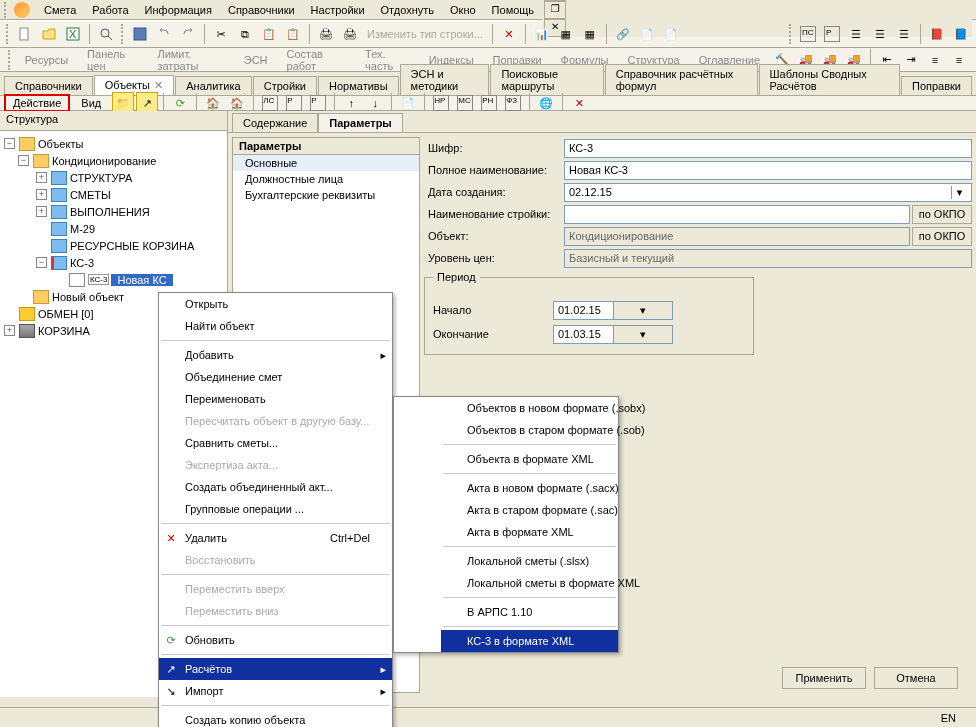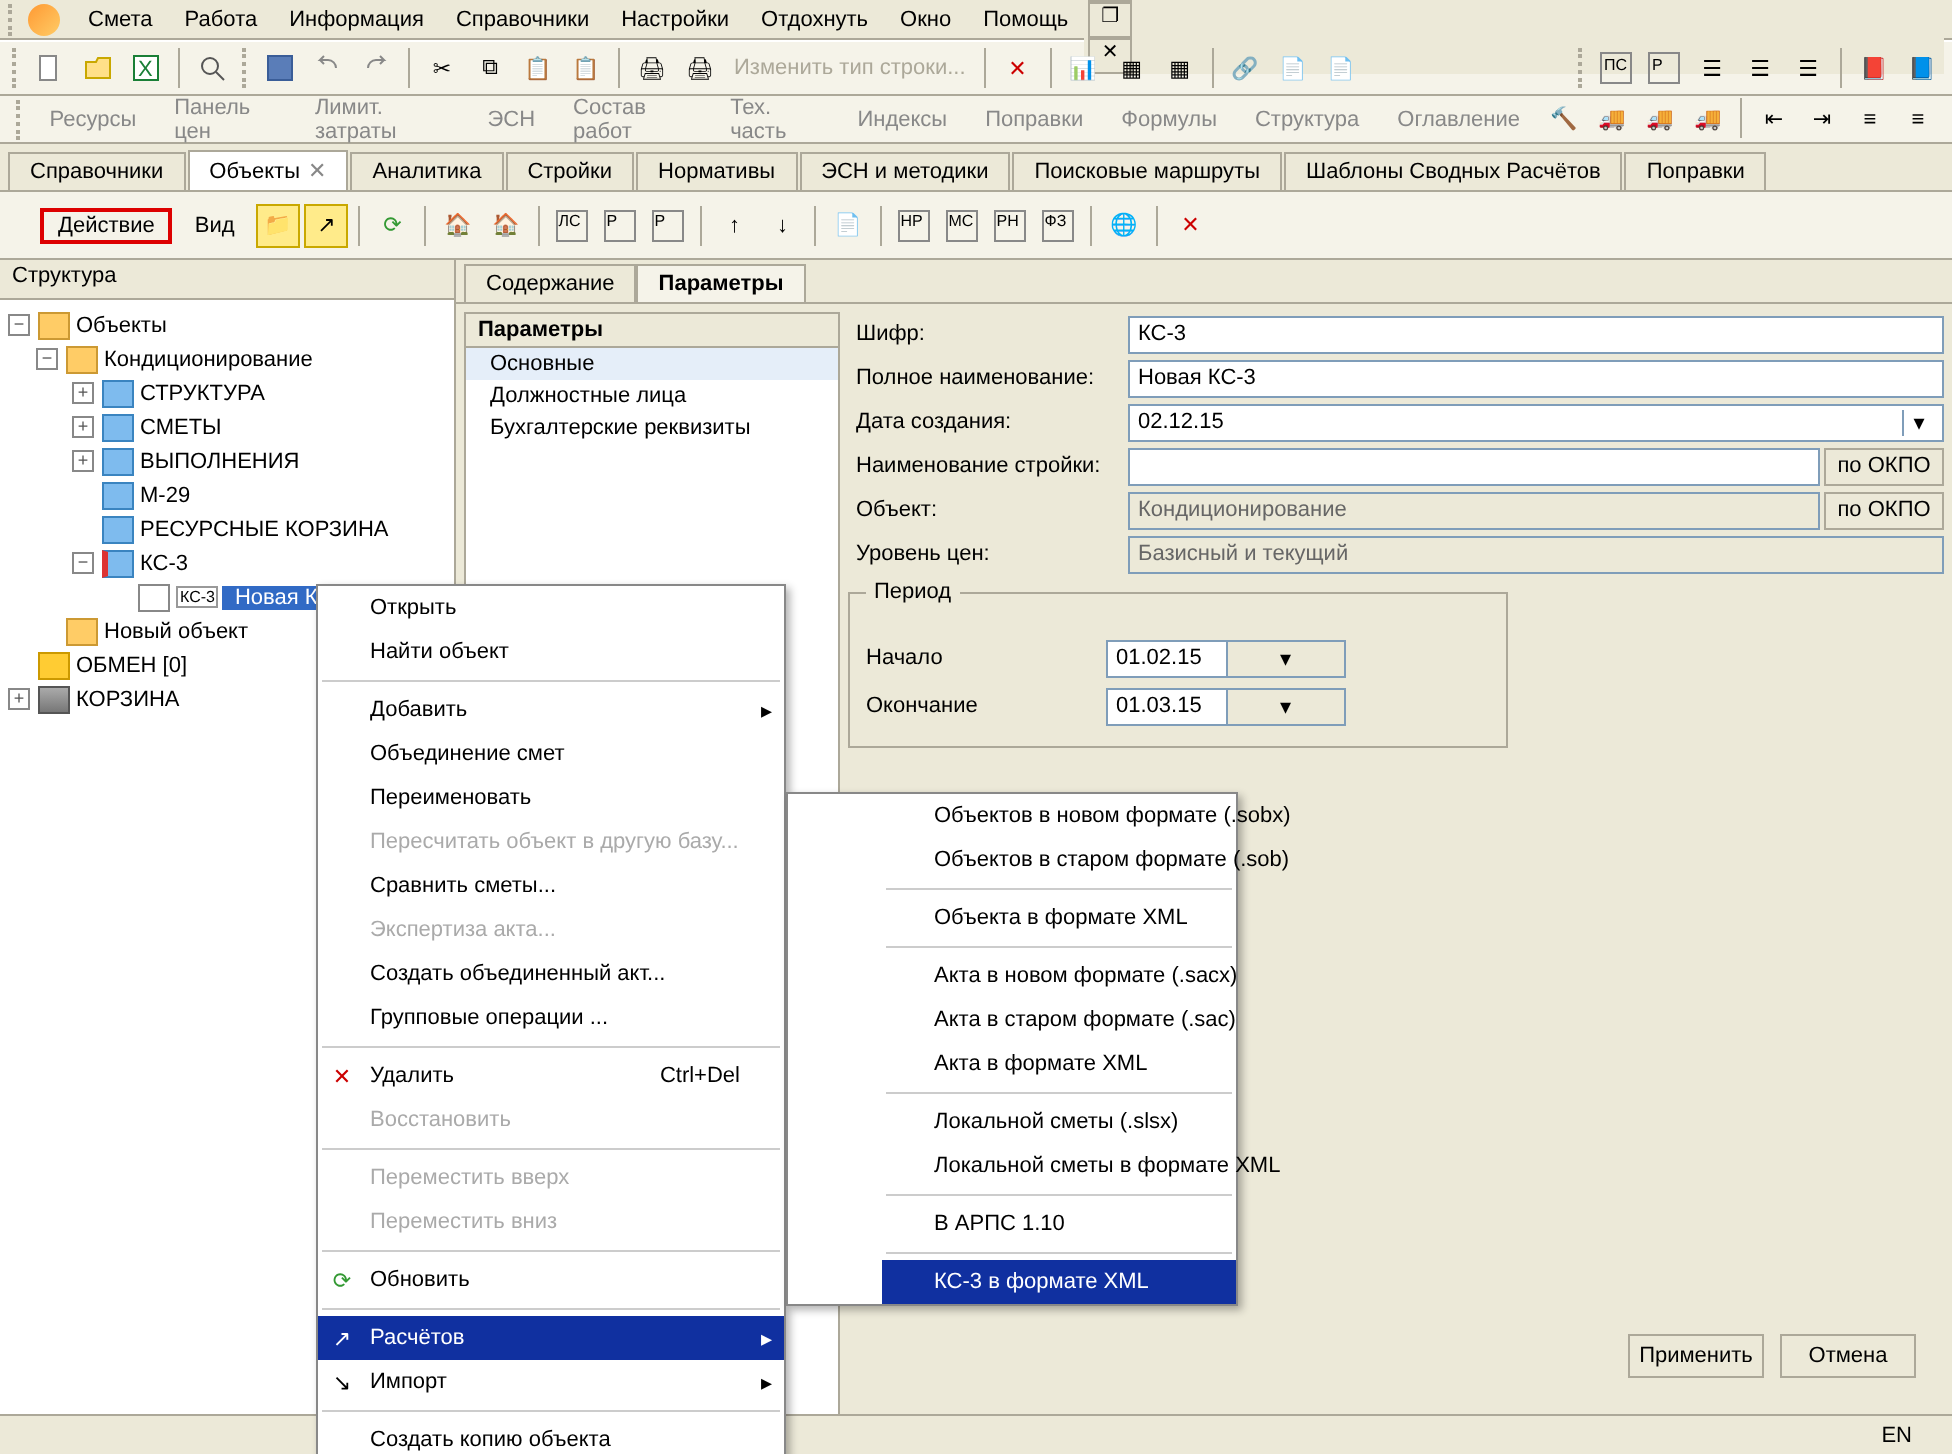--- a/index.html
+++ b/index.html
@@ -21,21 +21,21 @@
 .tlabel.disabled { color: #aca899; }
 
 .toolbar2 { height: 24px; background: #f5f3e9; border-bottom: 1px solid #aca899; display: flex; align-items: center; padding: 0 6px; gap: 3px; }
 .tab2 { padding: 3px 8px; color: #888; cursor: default; }
 
 .tabstrip { height: 24px; background: #ece9d8; border-bottom: 1px solid #aca899; display: flex; align-items: flex-end; padding: 0 4px; gap: 1px; }
 .tab { padding: 3px 10px; border: 1px solid #aca899; border-bottom: none; background: #ece9d8; }
 .tab.active { background: #fff; }
 .tab-x { margin-left: 4px; color: #888; cursor: default; }
 
-.actionbar { height: 34px; background: #f5f3e9; border-bottom: 1px solid #aca899; display: flex; align-items: center; padding: 0 20px; gap: 2px; }
+.actionbar { height: 15px; background: #f5f3e9; border-bottom: 1px solid #aca899; display: flex; align-items: center; padding: 0 4px; gap: 2px; }
 .actionbar .action { padding: 2px 8px; border: 1px solid transparent; }
 .actionbar .action.hl { border: 2px solid #d00; padding: 1px 7px; }
 .ybtn { width: 22px; height: 22px; background: #ffeb8a; border: 1px solid #c9a800; display: flex; align-items: center; justify-content: center; }
 
 .main { display: flex; height: 586px; }
 .left { width: 228px; border-right: 1px solid #aca899; display: flex; flex-direction: column; background: #fff; position: relative; }
 .left-head { height: 20px; background: #ece9d8; border-bottom: 1px solid #aca899; padding: 2px 6px; }
 .tree { flex: 1; overflow: auto; padding: 4px 0; }
 .tree-node { display: flex; align-items: center; height: 17px; padding-left: 4px; white-space: nowrap; }
 .tree-node .toggle { width: 11px; height: 11px; border: 1px solid #888; text-align: center; line-height: 8px; font-size: 9px; margin-right: 4px; color: #555; }
@@ -68,21 +68,21 @@
 .form-row .dd { width: 16px; border-left: 1px solid #7f9db9; text-align: center; }
 .fieldset { border: 1px solid #aca899; margin-top: 8px; padding: 8px; }
 .fieldset .legend { position: relative; top: -15px; background: #ece9d8; padding: 0 4px; display: inline-block; }
 .fieldset .fs-row { display: flex; align-items: center; height: 24px; }
 .fieldset .fs-row .lbl { width: 120px; }
 .fieldset .fs-row .date { width: 120px; border: 1px solid #7f9db9; background: #fff; display: flex; }
 .fieldset .fs-row .date span { flex: 1; padding: 2px 4px; }
 .fieldset .fs-row .date .dd { width: 16px; text-align: center; border-left: 1px solid #7f9db9; background: #ece9d8; }
 
 .footer-btns { position: absolute; right: 18px; bottom: 38px; display: flex; gap: 8px; }
-.footer-btn { width: 68px; height: 22px; border: 1px solid #aca899; background: #ece9d8; text-align: center; line-height: 20px; }
+.footer-btn { width: 84px; height: 22px; border: 1px solid #aca899; background: #ece9d8; text-align: center; line-height: 20px; }
 .statusbar { position: absolute; bottom: 0; left: 0; right: 0; height: 20px; background: #ece9d8; border-top: 1px solid #aca899; display: flex; align-items: center; justify-content: flex-end; padding-right: 20px; }
 
 .ctx-menu { position: absolute; background: #fff; border: 1px solid #888; box-shadow: 2px 2px 4px rgba(0,0,0,0.3); z-index: 100; }
 .ctx-menu .row { display: flex; align-items: center; height: 22px; padding: 0 22px 0 26px; position: relative; white-space: nowrap; }
 .ctx-menu .row.hl { background: #1030a0; color: #fff; }
 .ctx-menu .row.disabled { color: #aaa; }
 .ctx-menu .row .ic { position: absolute; left: 4px; width: 16px; height: 16px; display: flex; align-items: center; justify-content: center; }
 .ctx-menu .row .sc { margin-left: auto; padding-left: 30px; color: inherit; }
 .ctx-menu .row .arrow { position: absolute; right: 6px; }
 .ctx-menu .msep { height: 1px; background: #ccc; margin: 3px 2px; }
@@ -212,20 +212,21 @@
 </div>
 
 <div class="tabstrip">
   <span class="tab"><span>Справочники</span></span>
   <span class="tab active"><span>Объекты</span><span class="tab-x">✕</span></span>
   <span class="tab"><span>Аналитика</span></span>
   <span class="tab"><span>Стройки</span></span>
   <span class="tab"><span>Нормативы</span></span>
   <span class="tab"><span>ЭСН и методики</span></span>
   <span class="tab"><span>Поисковые маршруты</span></span>
+  <span class="tab"><span>Справочник расчётных формул</span></span>
   <span class="tab"><span>Шаблоны Сводных Расчётов</span></span>
   <span class="tab"><span>Поправки</span></span>
 </div>
 
 <div class="actionbar">
   <span class="action hl">Действие</span>
   <span class="action">Вид</span>
   <div class="ybtn">📁</div>
   <div class="ybtn">↗</div>
   <span class="sep"></span>

